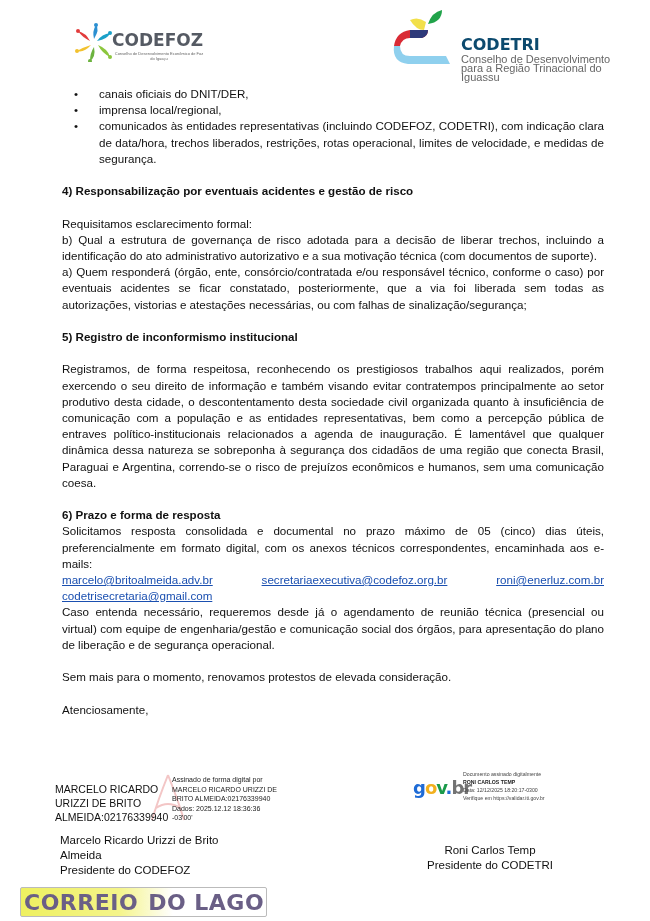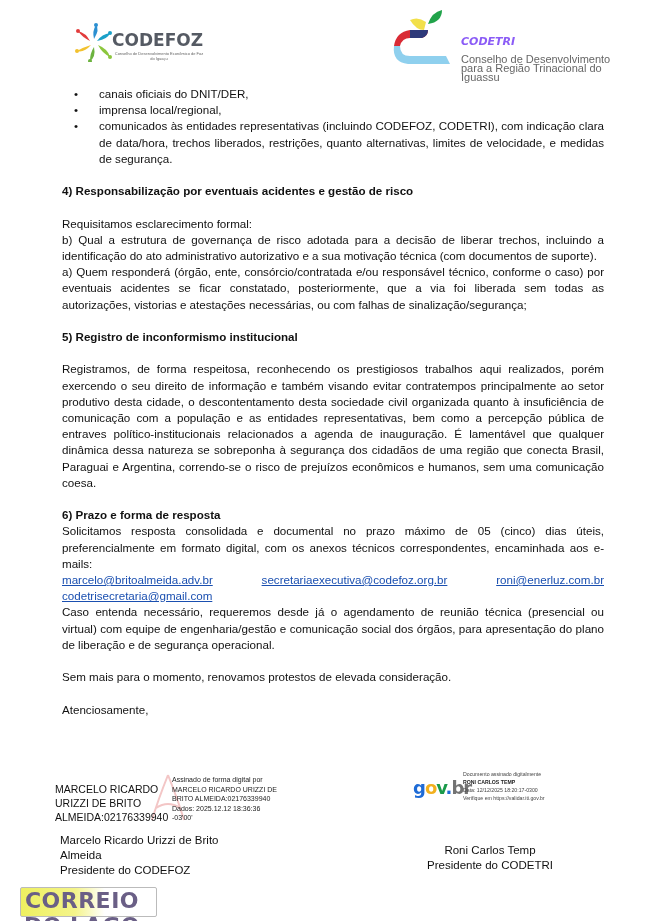--- a/index.html
+++ b/index.html
@@ -7,21 +7,21 @@
   .page { position: absolute; left: 0; top: 0; width: 650px; height: 921px; background: #fff; }
 
   
   .logo-codefoz { position: absolute; left: 74px; top: 22px; width: 140px; height: 44px; }
   .logo-codefoz .mark { position: absolute; left: 0; top: 0; width: 40px; height: 40px; }
   .logo-codefoz .name { position: absolute; left: 38px; top: 8px; font-family: "DejaVu Sans", sans-serif; font-weight: bold; font-size: 17px; color: #555a63; letter-spacing: 0px; }
   .logo-codefoz .sub { position: absolute; left: 40px; top: 29px; width: 90px; font-size: 4px; line-height: 5px; color: #666; text-align: center; }
 
   .logo-codetri { position: absolute; left: 388px; top: 10px; width: 240px; height: 70px; }
   .logo-codetri .mark { position: absolute; left: 0; top: 0; width: 66px; height: 64px; }
-  .logo-codetri .name { position: absolute; left: 73px; top: 25px; font-family: "DejaVu Sans", sans-serif; font-weight: bold; font-size: 11px; color: #8b5cf6; font-style: italic; }
+  .logo-codetri .name { position: absolute; left: 73px; top: 25px; font-family: "DejaVu Sans", sans-serif; font-weight: bold; font-size: 16px; color: #0c4a6e; }
   .logo-codetri .sub { position: absolute; left: 73px; top: 45px; font-size: 11px; line-height: 9px; color: #666; }
 
   
   .doc { position: absolute; left: 62px; top: 86px; width: 542px; font-family: "Liberation Sans", sans-serif; font-size: 11.6px; line-height: 16.2px; color: #111; }
   .doc p { margin: 0; text-align: justify; }
   .doc b { font-weight: normal; }
   ul.bullets { margin: 0; padding: 0; list-style: none; }
   ul.bullets li { position: relative; padding-left: 37px; text-align: justify; }
   ul.bullets li .dot { position: absolute; left: 12px; top: 0; }
   .heading { font-weight: bold; margin: 0; }
@@ -39,21 +39,21 @@
   .govbr-logo .g { color: #1e6bd6; }
   .govbr-logo .o { color: #f2b01e; }
   .govbr-logo .v { color: #1a9a4a; }
   .govbr-logo .dot { color: #1e6bd6; }
   .govbr-logo .br { color: #737373; }
   .govbr-info { position: absolute; left: 463px; top: 770px; font-size: 5.2px; line-height: 8px; color: #444; }
   .govbr-info .signer { font-weight: bold; color: #222; }
   .sig-right-caption { position: absolute; left: 420px; top: 843px; width: 140px; text-align: center; font-size: 11.5px; line-height: 15px; }
 
   
-  .brand { position: absolute; left: 20px; top: 887px; height: 28px; display: flex; align-items: center; border: 1px solid #bbb; border-radius: 2px; background: linear-gradient(to right, #eef060 0%, #f4f48a 40%, #ffffff 62%, #ffffff 100%); padding: 0 16px 0 3px; flex-direction: column; }
+  .brand { position: absolute; left: 20px; top: 887px; height: 28px; display: flex; align-items: center; border: 1px solid #bbb; border-radius: 2px; background: linear-gradient(to right, #eef060 0%, #f4f48a 40%, #ffffff 62%, #ffffff 100%); padding: 0 2px 0 3px; }
   .brand span { font-family: "DejaVu Sans", sans-serif; font-weight: bold; font-size: 22px; color: #6a5f86; letter-spacing: 0.5px; }
   .brand .sp { width: 10px; display: inline-block; }
 </style>
 </head>
 <body>
 
 <div class="page">
 
   <div class="logo-codefoz">
     <svg class="mark" viewBox="0 0 40 40">
@@ -88,21 +88,21 @@
     <div class="sub">
       <div>Conselho de Desenvolvimento</div>
       <div>para a Região Trinacional do Iguassu</div>
     </div>
   </div>
 
   <div class="doc">
     <ul class="bullets">
       <li><span class="dot">•</span><span>canais oficiais do DNIT/DER,</span></li>
       <li><span class="dot">•</span><span>imprensa local/regional,</span></li>
-      <li><span class="dot">•</span><span>comunicados às entidades representativas (incluindo CODEFOZ, CODETRI), com indicação clara de </span><b>data/hora</b><span>, </span><b>trechos liberados</b><span>, </span><b>restrições</b><span>, </span><b>quanto alternativas</b><span>, </span><b>limites de velocidade</b><span>, e </span><b>medidas de segurança</b><span>.</span></li>
+      <li><span class="dot">•</span><span>comunicados às entidades representativas (incluindo CODEFOZ, CODETRI), com indicação clara de </span><b>data/hora</b><span>, </span><b>trechos liberados</b><span>, </span><b>restrições</b><span>, </span><b>rotas operacional</b><span>, </span><b>limites de velocidade</b><span>, e </span><b>medidas de segurança</b><span>.</span></li>
     </ul>
 
     <div class="gap"></div>
     <p class="heading">4) Responsabilização por eventuais acidentes e gestão de risco</p>
     <div class="gap"></div>
     <p>Requisitamos esclarecimento formal:</p>
     <p><span>b) Qual a estrutura de </span><b>governança de risco</b><span> adotada para a decisão de liberar trechos, incluindo a identificação do ato administrativo autorizativo e a sua motivação técnica (com documentos de suporte).</span></p>
     <p><span>a) </span><b>Quem responderá</b><span> (órgão, ente, consórcio/contratada e/ou responsável técnico, conforme o caso) por </span><b>eventuais acidentes</b><span> se ficar constatado, posteriormente, que a via foi liberada sem todas as autorizações, vistorias e atestações necessárias, ou com falhas de sinalização/segurança;</span></p>
 
     <div class="gap"></div>

